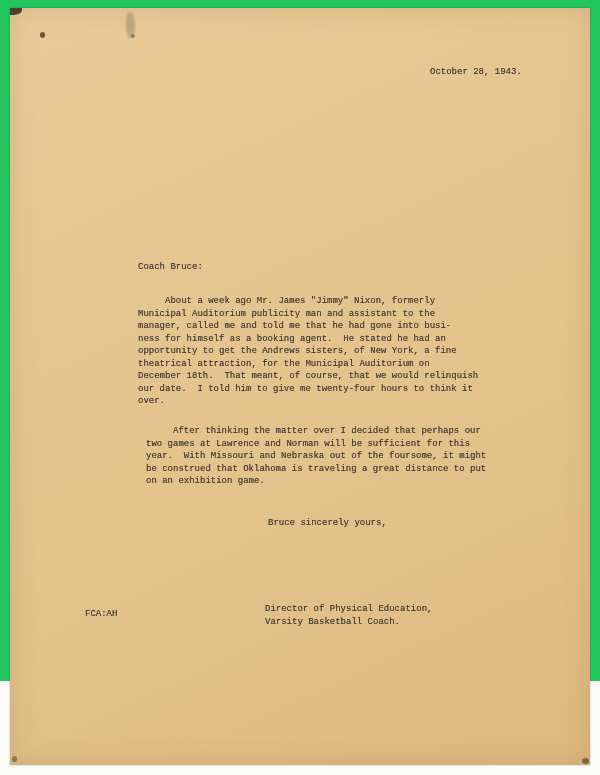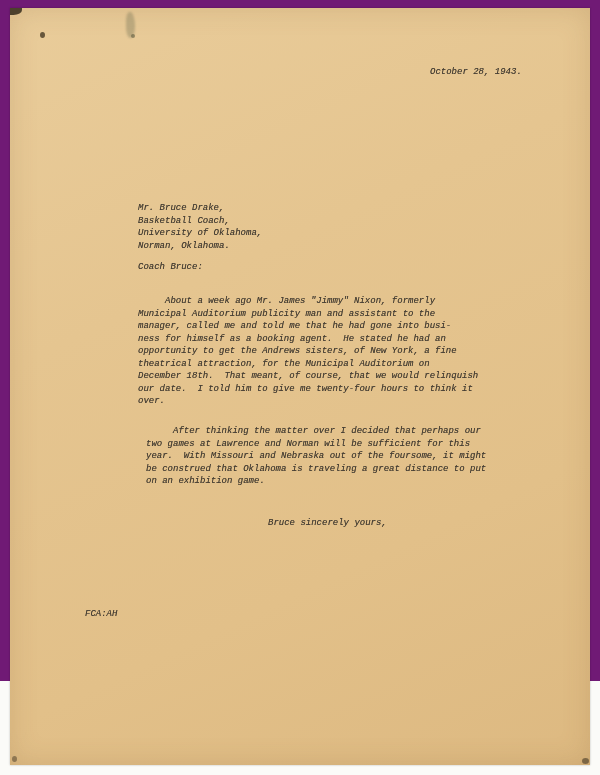--- a/index.html
+++ b/index.html
@@ -8,22 +8,21 @@
     width: 600px;
     height: 775px;
     background: #fbfbf8;
     font-family: "Liberation Mono", "DejaVu Sans Mono", monospace;
     overflow: hidden;
   }
   .scan-frame {
     position: relative;
     width: 600px;
     height: 681px;
-    background: #701a75;
-    font-style: italic;
+    background: #22c55e;
   }
   .paper {
     position: absolute;
     left: 10px;
     top: 8px;
     width: 580px;
     height: 757px;
     background: linear-gradient(155deg, #e9cc9a 0%, #e5c590 35%, #e2c089 70%, #ddb981 100%);
     box-shadow: inset 0 0 28px rgba(120, 84, 40, 0.18), 0 0 2px rgba(0,0,0,0.25);
   }
@@ -64,24 +63,20 @@
 
     <span class="speck speck-d"></span>
     <span class="speck speck-a"></span>
     <span class="speck speck-b"></span>
     <span class="speck speck-c"></span>
     <span class="speck speck-e"></span>
     <span class="speck speck-f"></span>
 
     <div class="typed date-line">October 28, 1943.</div>
 
-    <div class="typed address-block">Mr. Bruce Drake,
-Basketball Coach,
-University of Oklahoma,
-Norman, Oklahoma.</div>
 
     <div class="typed salutation">Coach Bruce:</div>
 
     <div class="typed para-1">     About a week ago Mr. James "Jimmy" Nixon, formerly
 Municipal Auditorium publicity man and assistant to the
 manager, called me and told me that he had gone into busi-
 ness for himself as a booking agent.  He stated he had an
 opportunity to get the Andrews sisters, of New York, a fine
 theatrical attraction, for the Municipal Auditorium on
 December 18th.  That meant, of course, that we would relinquish
@@ -89,17 +84,19 @@
 over.</div>
 
     <div class="typed para-2">     After thinking the matter over I decided that perhaps our
 two games at Lawrence and Norman will be sufficient for this
 year.  With Missouri and Nebraska out of the foursome, it might
 be construed that Oklahoma is traveling a great distance to put
 on an exhibition game.</div>
 
     <div class="typed closing">Bruce sincerely yours,</div>
 
+    <div class="typed signature-block">Director of Physical Education,
+Varsity Basketball Coach.</div>
 
     <div class="typed reference-initials">FCA:AH</div>
 
   </div>
 </div>
 
 </body></html>

